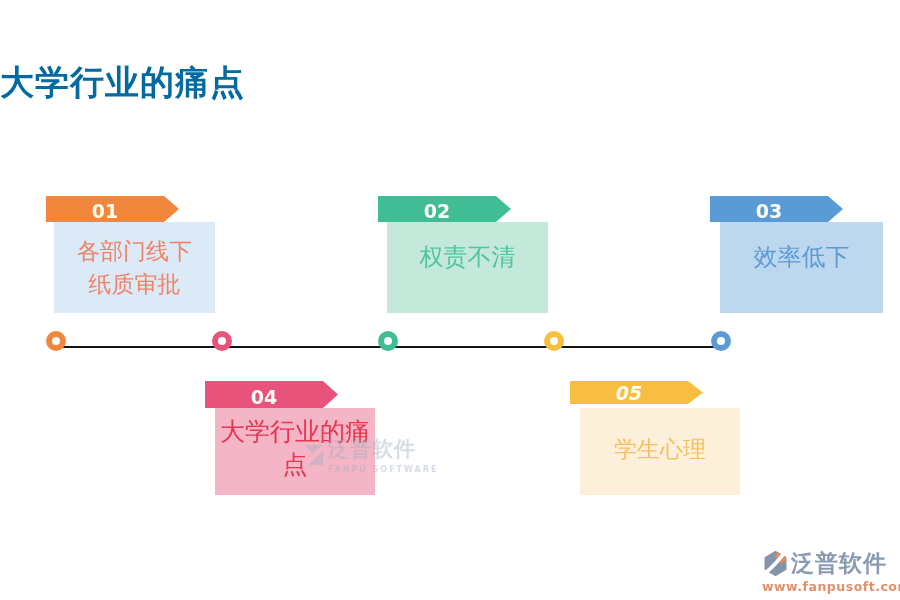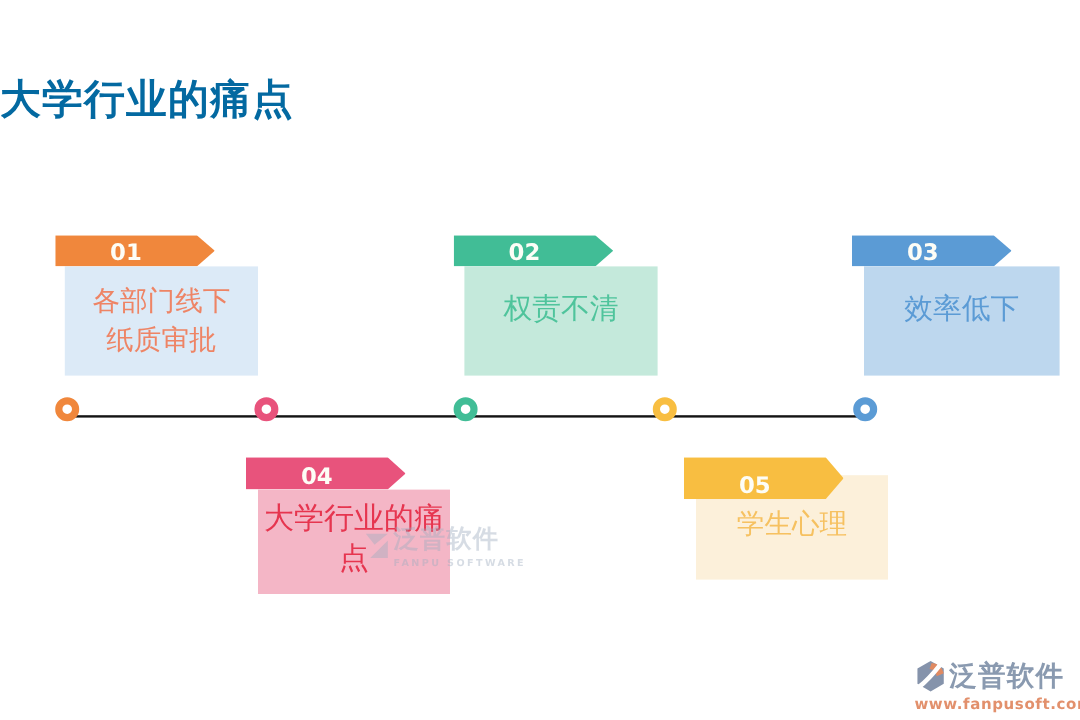--- a/index.html
+++ b/index.html
@@ -40,22 +40,22 @@
            color:#4FC49C; font-size:24px; padding-bottom:22px;text-align:right; }
   
   .banner-3 { left:710px; top:196px; background:#5B9BD5; }
   .box-3 { left:720px; top:222px; width:163px; height:91px; background:#BDD7EE;
            color:#5B9BD5; font-size:24px; padding-bottom:22px; }
   
   .banner-4 { left:205px; top:381px; background:#E8537C; height:27px; }
   .box-4 { left:215px; top:408px; width:160px; height:87px; background:#F4B6C6;
            color:#E6354F; font-size:25px; padding-bottom:8px; }
   
-  .banner-5 { left:570px; top:381px; background:#F8BE41; height:35px; }
-  .box-5 { left:580px; top:396px; width:160px; height:87px; background:#FCF0DA;
+  .banner-5 { left:570px; top:381px; background:#F8BE41; height:23px;font-style:italic; }
+  .box-5 { left:580px; top:408px; width:160px; height:87px; background:#FCF0DA;
            color:#F6C160; font-size:23px; line-height:31px; padding-bottom:4px; }
 
   
   .timeline-line { position:absolute; left:62px; top:346px; width:665px; height:2px; background:#141414; z-index:1; }
   .dot { position:absolute; top:331px; width:20px; height:20px; border-radius:50%;
          background:#fff; border:6px solid #000; z-index:2; }
   .dot-1 { left:46px;  border-color:#F0873C; }
   .dot-2 { left:212px; border-color:#E8537C; }
   .dot-3 { left:378px; border-color:#41BD96; }
   .dot-4 { left:544px; border-color:#F8BE41; }

